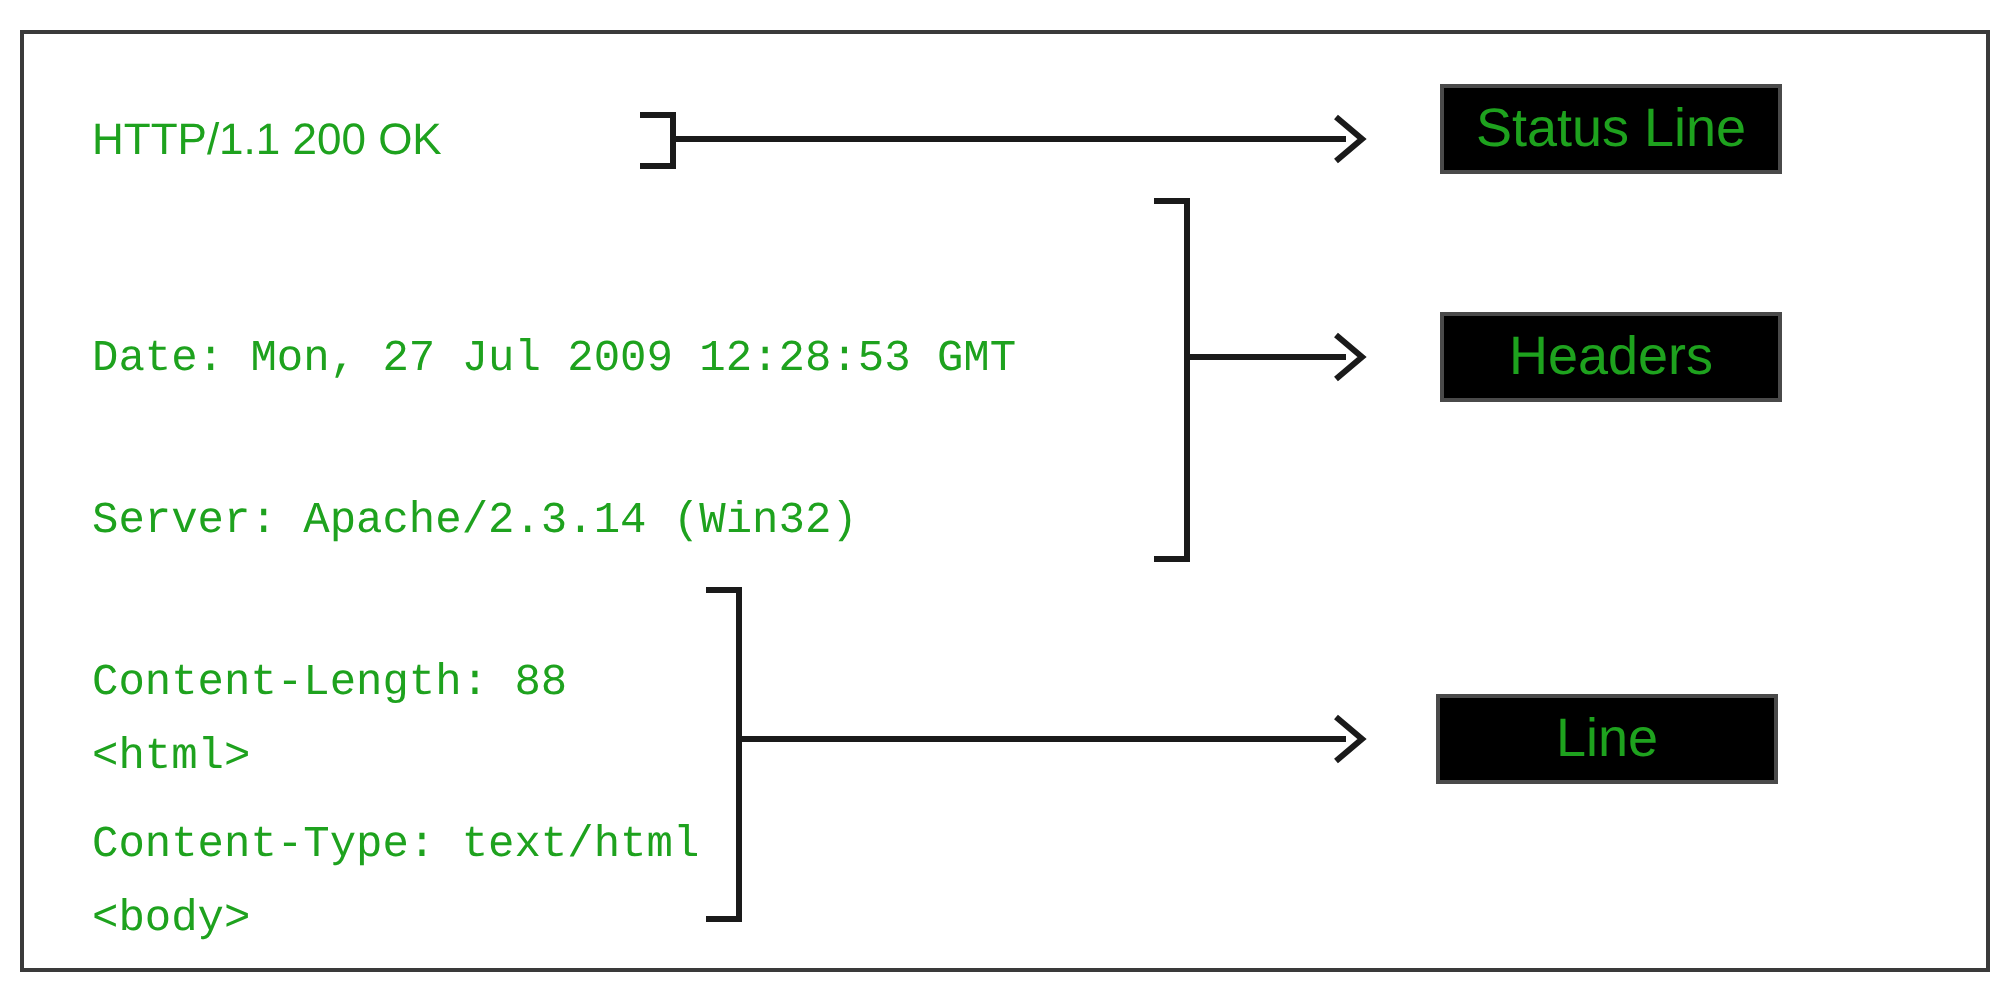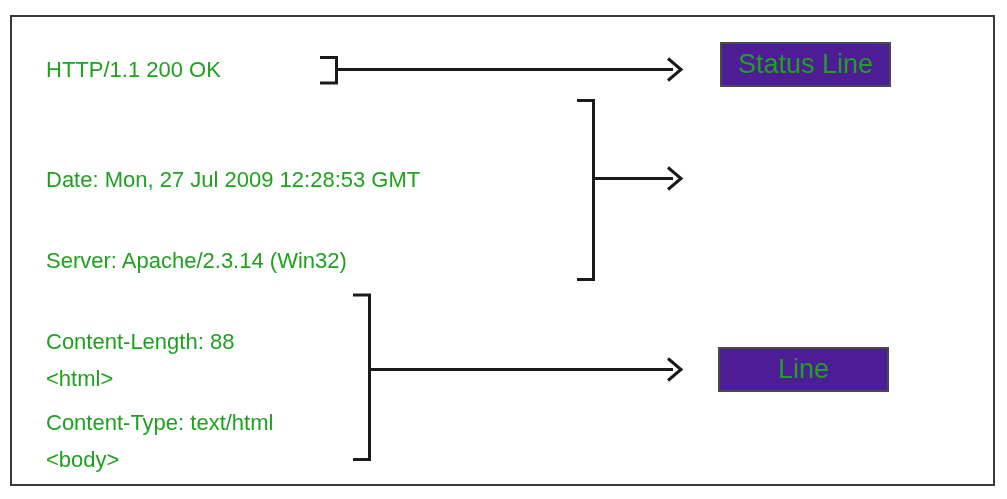--- a/index.html
+++ b/index.html
@@ -26,39 +26,40 @@
   }
   .code {
     position: absolute;
     color: var(--green, #1ea21e);
     font-size: 22px;
     line-height: 27px;
     white-space: pre;
   }
   .code-line {
     height: 27px;
+    font-family: Liberation Mono, monospace;
   }
   #status-line-text { left: 46px; top: 56px; }
   #headers-text     { left: 46px; top: 112px; }
   #body-text        { left: 46px; top: 311px; }
 
   .connector-layer {
     position: absolute;
     left: 0;
     top: 0;
     width: 1007px;
     height: 499px;
     pointer-events: none;
   }
   .label-box {
     position: absolute;
     width: 167px;
     height: 41px;
     border: 2px solid var(--box-border, #4a4a4a);
-    background: #4c1d95;
+    background: #000000;
     display: flex;
     align-items: center;
     justify-content: center;
     color: var(--green, #1ea21e);
     font-size: 27px;
   }
   #status-box  { left: 720px; top: 42px; }
   #headers-box { left: 720px; top: 156px; }
   #body-box    { left: 718px; top: 347px; }
 </style>
@@ -100,17 +101,20 @@
 
       <path d="M 353 295 H 369.5 V 459.5 H 353"></path>
       <line x1="370" y1="369.5" x2="673" y2="369.5"></line>
       <polyline points="668,358.5 681,369.5 668,380.5"></polyline>
     </g>
   </svg>
 
   <div class="label-box" id="status-box">
     <span>Status Line</span>
   </div>
+  <div class="label-box" id="headers-box">
+    <span>Headers</span>
+  </div>
   <div class="label-box" id="body-box">
     <span>Line</span>
   </div>
 
 </div>
 
 </body></html>

